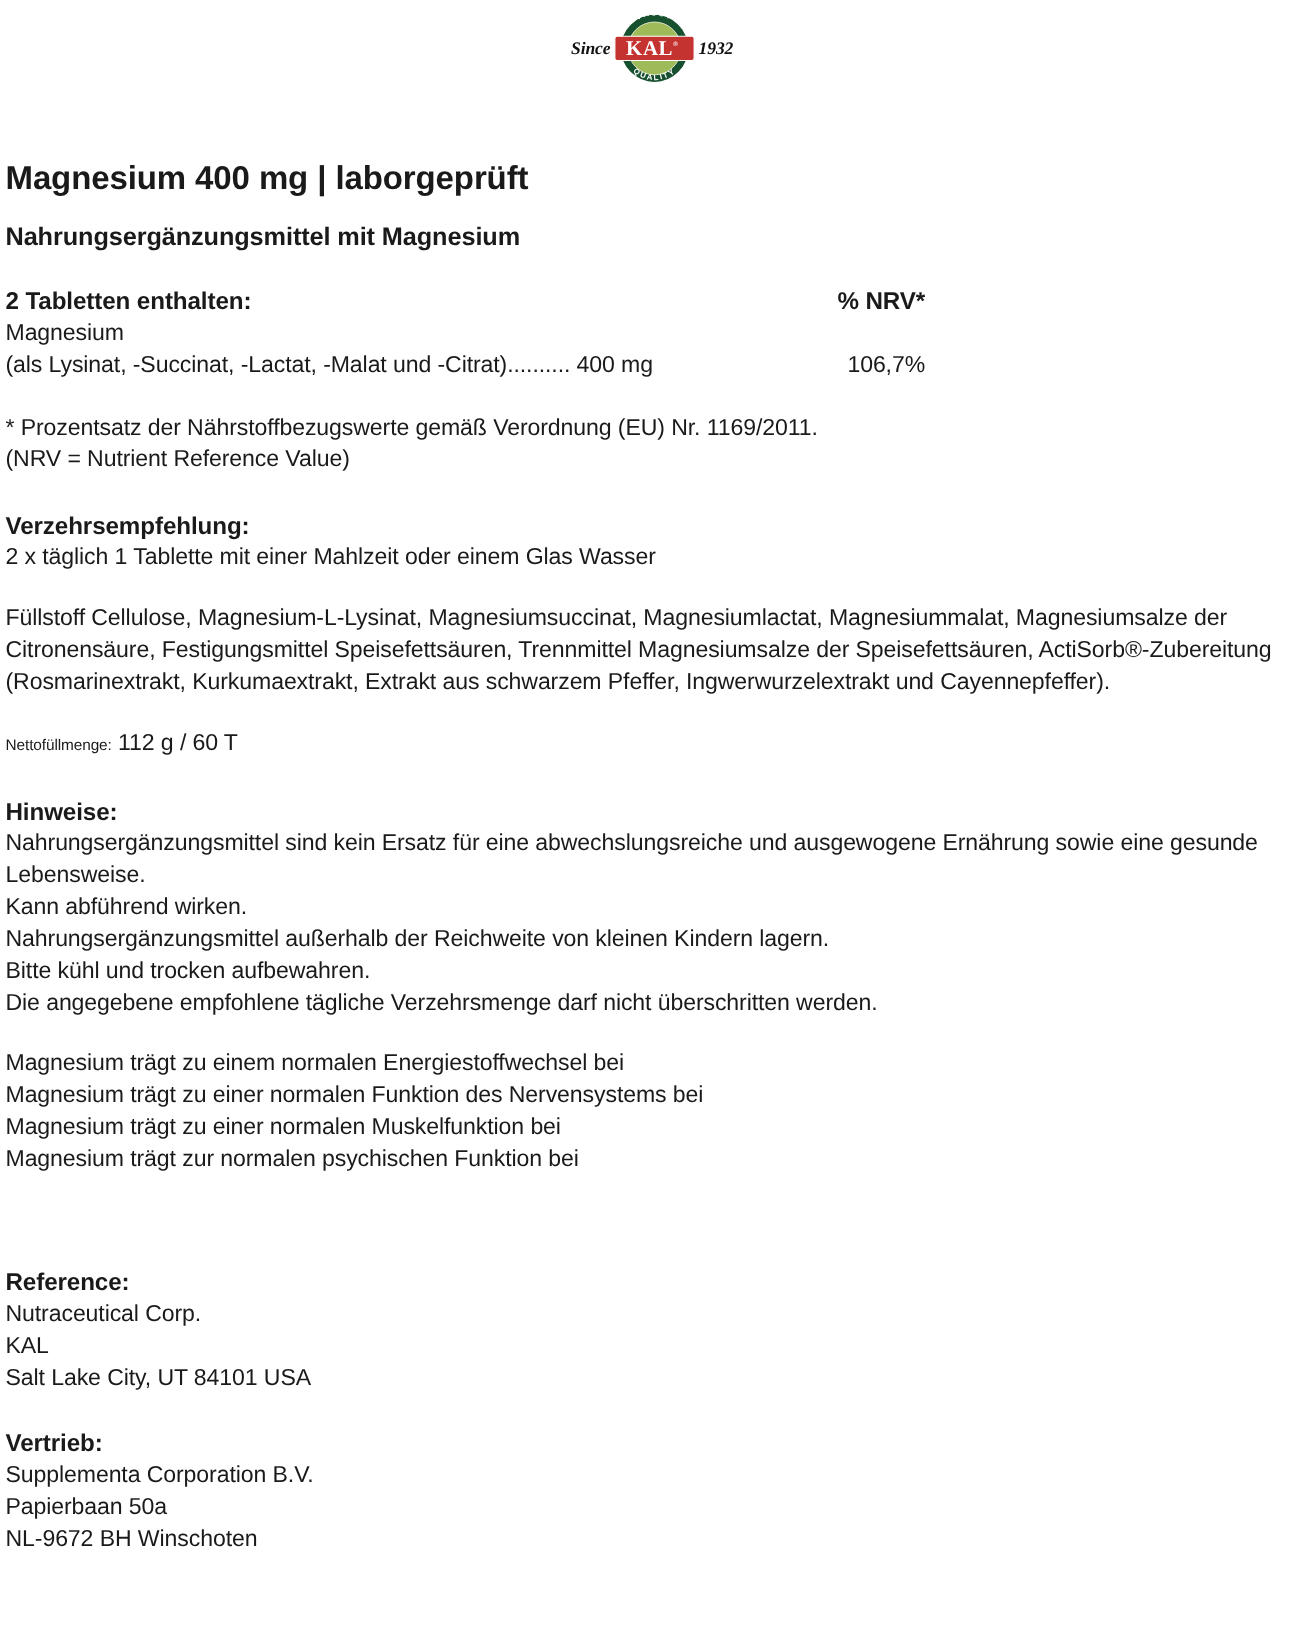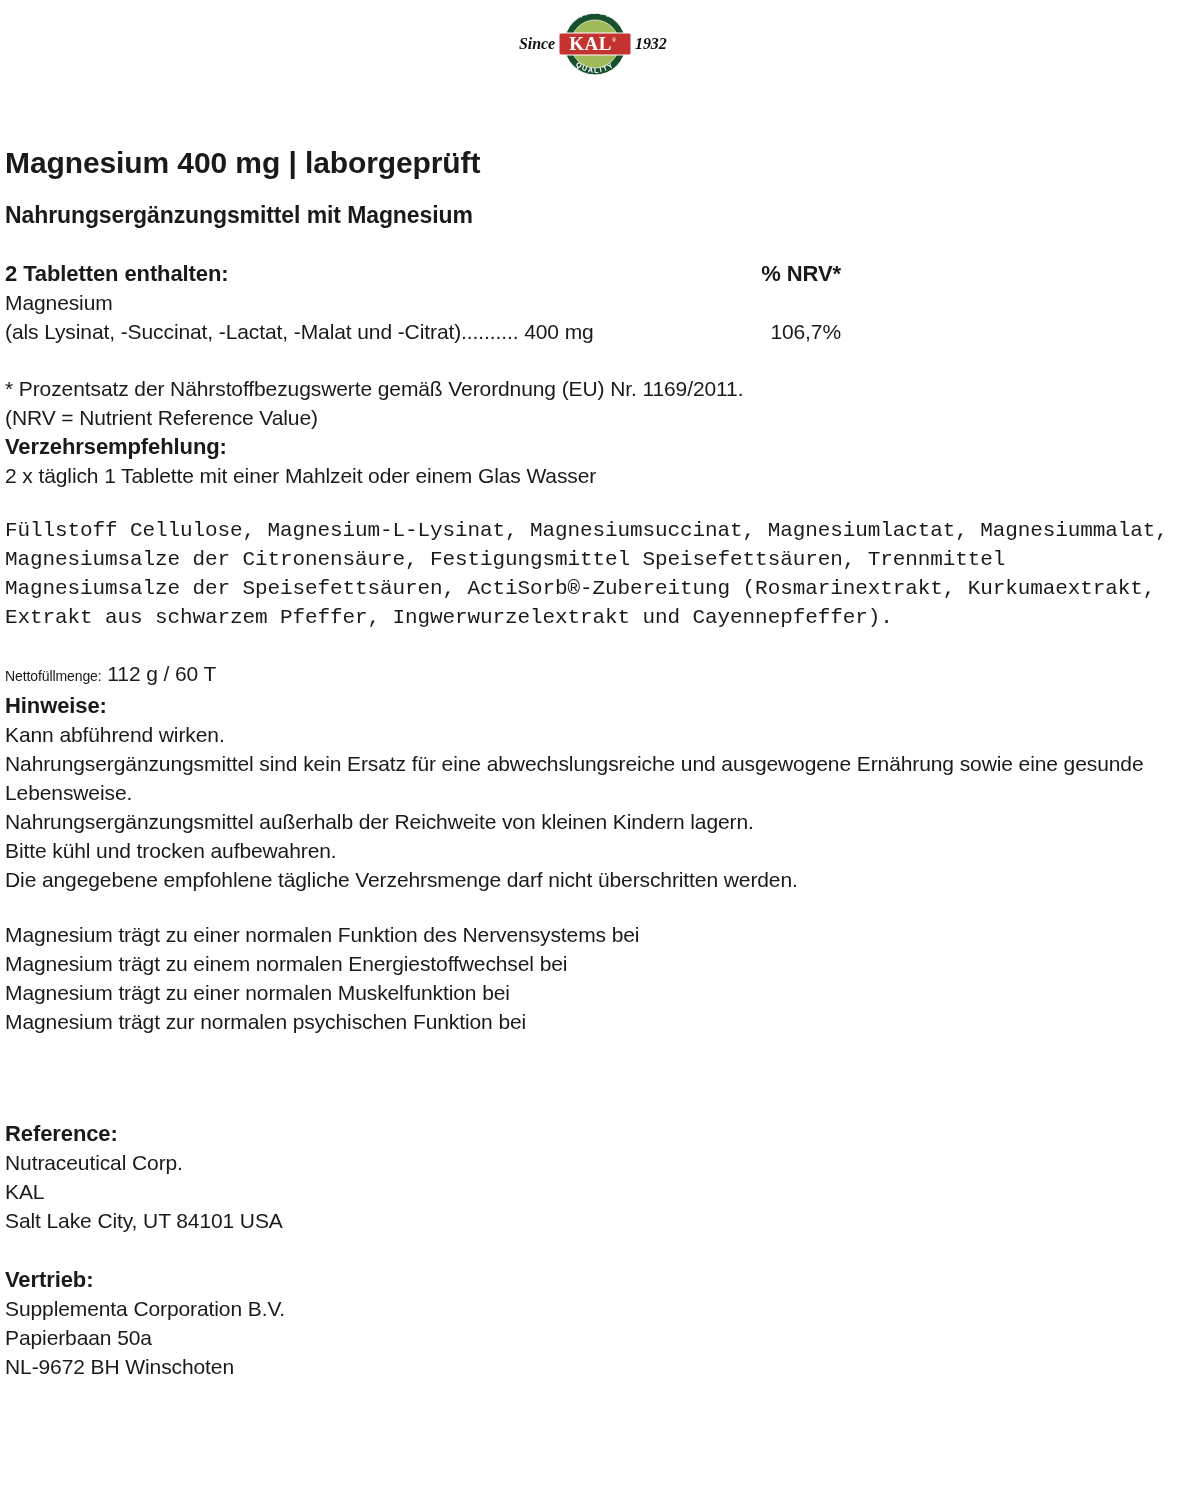--- a/index.html
+++ b/index.html
@@ -40,27 +40,27 @@
     width:836px;
   }
   .n-row{
     display:flex;
     justify-content:space-between;
     align-items:baseline;
   }
   .n-head span{font-weight:bold;font-size:22px;}
   .footnote{margin-top:28px;}
   .heading{font-weight:bold;font-size:22px;margin:0;line-height:29px;}
-  section{}
+  section{margin-top:31px;}
   section.tight{margin-top:26px;}
   .netline{margin-top:27px;}
   .netline .lbl{font-weight:normal;font-size:14px;}
   .manufacturer{margin-top:83px;}
   .distributor{margin-top:30px;}
-  p.para{margin:0;max-width:1178px;font-family:Liberation Mono, monospace;}
+  p.para{margin:0;max-width:1178px;}
   .line{margin:0;}
   
   .svg-arc{
     font-family:"Liberation Sans",sans-serif;
     font-size:7.2px;
     font-weight:bold;
     letter-spacing:1.6px;
     fill:#ffffff;
   }
   .svg-kal{
@@ -136,30 +136,30 @@
   <section class="tight">
     <p class="para">Füllstoff Cellulose, Magnesium-L-Lysinat, Magnesiumsuccinat, Magnesiumlactat, Magnesiummalat, Magnesiumsalze der Citronensäure, Festigungsmittel Speisefettsäuren, Trennmittel Magnesiumsalze der Speisefettsäuren, ActiSorb®-Zubereitung (Rosmarinextrakt, Kurkumaextrakt, Extrakt aus schwarzem Pfeffer, Ingwerwurzelextrakt und Cayennepfeffer).</p>
   </section>
 
   <div class="netline">
     <span class="lbl">Nettofüllmenge:</span><span> 112 g / 60 T</span>
   </div>
 
   <section>
     <div class="heading">Hinweise:</div>
+    <div class="line">Nahrungsergänzungsmittel sind kein Ersatz für eine abwechslungsreiche und ausgewogene Ernährung sowie eine gesunde Lebensweise.</div>
     <div class="line">Kann abführend wirken.</div>
-    <div class="line">Nahrungsergänzungsmittel sind kein Ersatz für eine abwechslungsreiche und ausgewogene Ernährung sowie eine gesunde Lebensweise.</div>
     <div class="line">Nahrungsergänzungsmittel außerhalb der Reichweite von kleinen Kindern lagern.</div>
     <div class="line">Bitte kühl und trocken aufbewahren.</div>
     <div class="line">Die angegebene empfohlene tägliche Verzehrsmenge darf nicht überschritten werden.</div>
   </section>
 
   <section class="tight">
+    <div class="line">Magnesium trägt zu einem normalen Energiestoffwechsel bei</div>
     <div class="line">Magnesium trägt zu einer normalen Funktion des Nervensystems bei</div>
-    <div class="line">Magnesium trägt zu einem normalen Energiestoffwechsel bei</div>
     <div class="line">Magnesium trägt zu einer normalen Muskelfunktion bei</div>
     <div class="line">Magnesium trägt zur normalen psychischen Funktion bei</div>
   </section>
 
   <section class="manufacturer">
     <div class="heading">Reference:</div>
     <div class="line">Nutraceutical Corp.</div>
     <div class="line">KAL</div>
     <div class="line">Salt Lake City, UT 84101 USA</div>
   </section>

